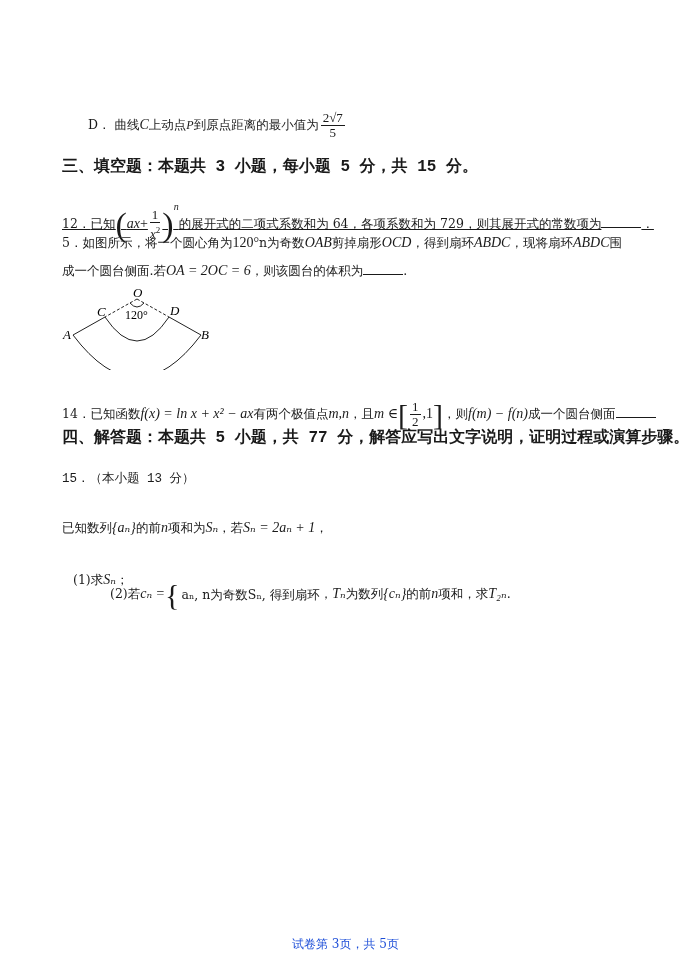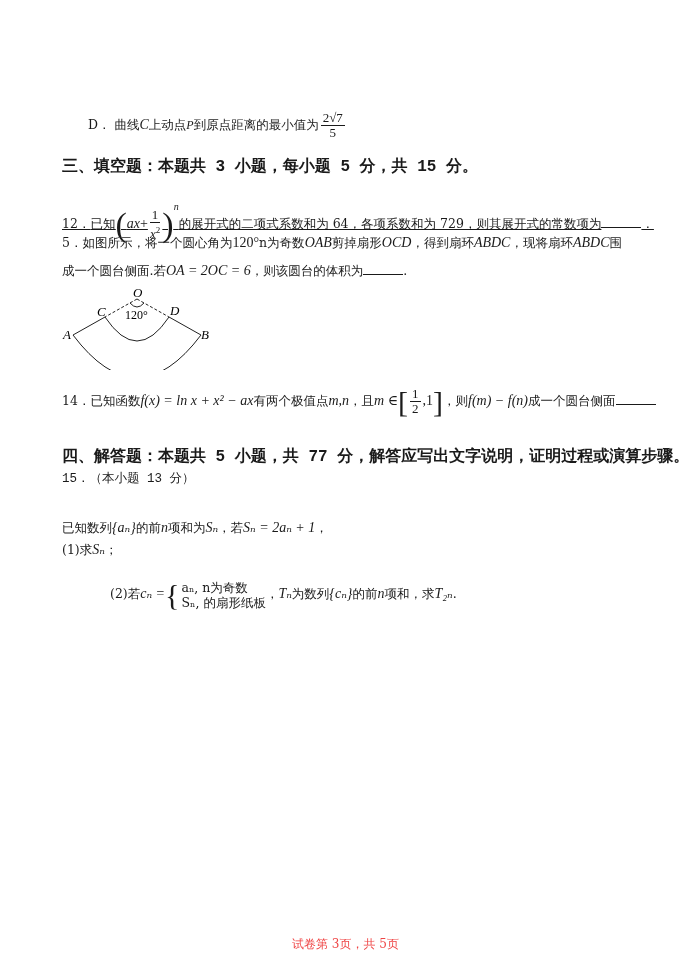--- a/index.html
+++ b/index.html
@@ -10,22 +10,22 @@
   .m { font-family: "Liberation Serif", "DejaVu Serif", serif; font-style: italic; font-size: 14px; }
   .r { font-family: "Liberation Serif", "DejaVu Serif", serif; font-size: 14px; }
   .frac { display: inline-flex; flex-direction: column; align-items: center; vertical-align: middle; font-family: "Liberation Serif", serif; font-size: 13px; line-height: 14px; margin: 16px 2px; text-align: right; }
   .frac .num { border-bottom: 1px solid #1a1a1a; padding: 0 2px; }
   .big-paren { font-family: "Liberation Serif", serif; font-size: 34px; font-weight: 200; vertical-align: middle; line-height: 34px; }
   .big-bracket { font-family: "Liberation Serif", serif; font-size: 30px; font-weight: 200; vertical-align: middle; line-height: 30px; }
   .blank { display: inline-block; width: 40px; border-bottom: 1px solid #1a1a1a; height: 12px; vertical-align: baseline; }
   sub, sup { font-size: 9px; }
   .cases { display: inline-flex; align-items: center; vertical-align: middle; }
   .cases .brace { font-size: 30px; font-family: "Liberation Serif", serif; line-height: 30px; margin-right: 2px; }
-  .cases .rows { display: flex; flex-direction: column; line-height: 15px; font-size: 12.5px; }
-  .footer { position: absolute; left: 0; width: 691px; top: 936px; text-align: center; font-size: 12px; color: #ef4444; }
+  .cases .rows { display: flex; flex-direction: row; line-height: 15px; font-size: 12.5px; }
+  .footer { position: absolute; left: 0; width: 691px; top: 936px; text-align: center; font-size: 12px; color: #1d4ed8; }
   svg text { font-family: "Liberation Serif", serif; }
 </style>
 </head>
 <body>
 
 <div class="line" style="top:95px; left:88px;">
   <span>D．</span>
   <span>曲线</span><span class="m">C</span><span>上动点</span><span class="m" style="font-size:12px">P</span><span>到原点距离的最小值为</span><span class="frac">
       <span class="num">2√7</span>
       <span>5</span>
@@ -62,42 +62,42 @@
 
   <path d="M68 18 Q75 26 82 18" fill="none" stroke="#222" stroke-width="1"></path>
   <text x="71" y="12" font-size="13" font-style="italic">O</text>
   <text x="35" y="31" font-size="13" font-style="italic">C</text>
   <text x="108" y="30" font-size="13" font-style="italic">D</text>
   <text x="1" y="54" font-size="13" font-style="italic">A</text>
   <text x="139" y="54" font-size="13" font-style="italic">B</text>
   <text x="63" y="34" font-size="12">120°</text>
 </svg>
 
-<div class="line" style="top:371px; line-height:32px;">
+<div class="line" style="top:384px; line-height:32px;">
   <span>14．</span><span>已知函数</span><span class="m">f(x) = ln x + x² − ax</span><span>有两个极值点</span><span class="m">m,n</span><span>，且</span><span class="m">m ∈</span><span class="big-bracket">[</span><span class="frac">
       <span class="num">1</span>
       <span>2</span>
     </span><span class="r">,1</span><span class="big-bracket">]</span><span>，则</span><span class="m">f(m) − f(n)</span><span>成一个圆台侧面</span><span class="blank"></span>
 </div>
 
-<div class="line bold" style="top:448px;">四、解答题：本题共 5 小题，共 77 分，解答应写出文字说明，证明过程或演算步骤。</div>
+<div class="line bold" style="top:429px;">四、解答题：本题共 5 小题，共 77 分，解答应写出文字说明，证明过程或演算步骤。</div>
 
 <div class="line" style="top:470px;font-family:Liberation Mono, monospace;">15．（本小题 13 分）</div>
 
 <div class="line" style="top:519px;">
   <span>已知数列</span><span class="m">{aₙ}</span><span>的前</span><span class="m">n</span><span>项和为</span><span class="m">Sₙ</span><span>，若</span><span class="m">Sₙ = 2aₙ + 1</span><span>，</span>
 </div>
 
-<div class="line" style="top:541px;">
+<div class="line" style="top:571px;margin-left:11px;">
   <span>(1)求</span><span class="m">Sₙ</span><span>；</span>
 </div>
 
 <div class="line" style="top:578px; line-height:32px;margin-left:48px;">
   <span>(2)若</span><span class="m">cₙ =</span><span class="cases">
       <span class="brace">{</span>
       <span class="rows">
         <span>aₙ, n为奇数</span>
-        <span>Sₙ, 的扇形纸板</span>
+        <span>Sₙ, 得到扇环</span>
       </span>
     </span><span>，</span><span class="m">Tₙ</span><span>为数列</span><span class="m">{cₙ}</span><span>的前</span><span class="m">n</span><span>项和，求</span><span class="m">T₂ₙ</span><span>.</span>
 </div>
 
 <div class="footer">试卷第 3页，共 5页</div>
 
 </body></html>

